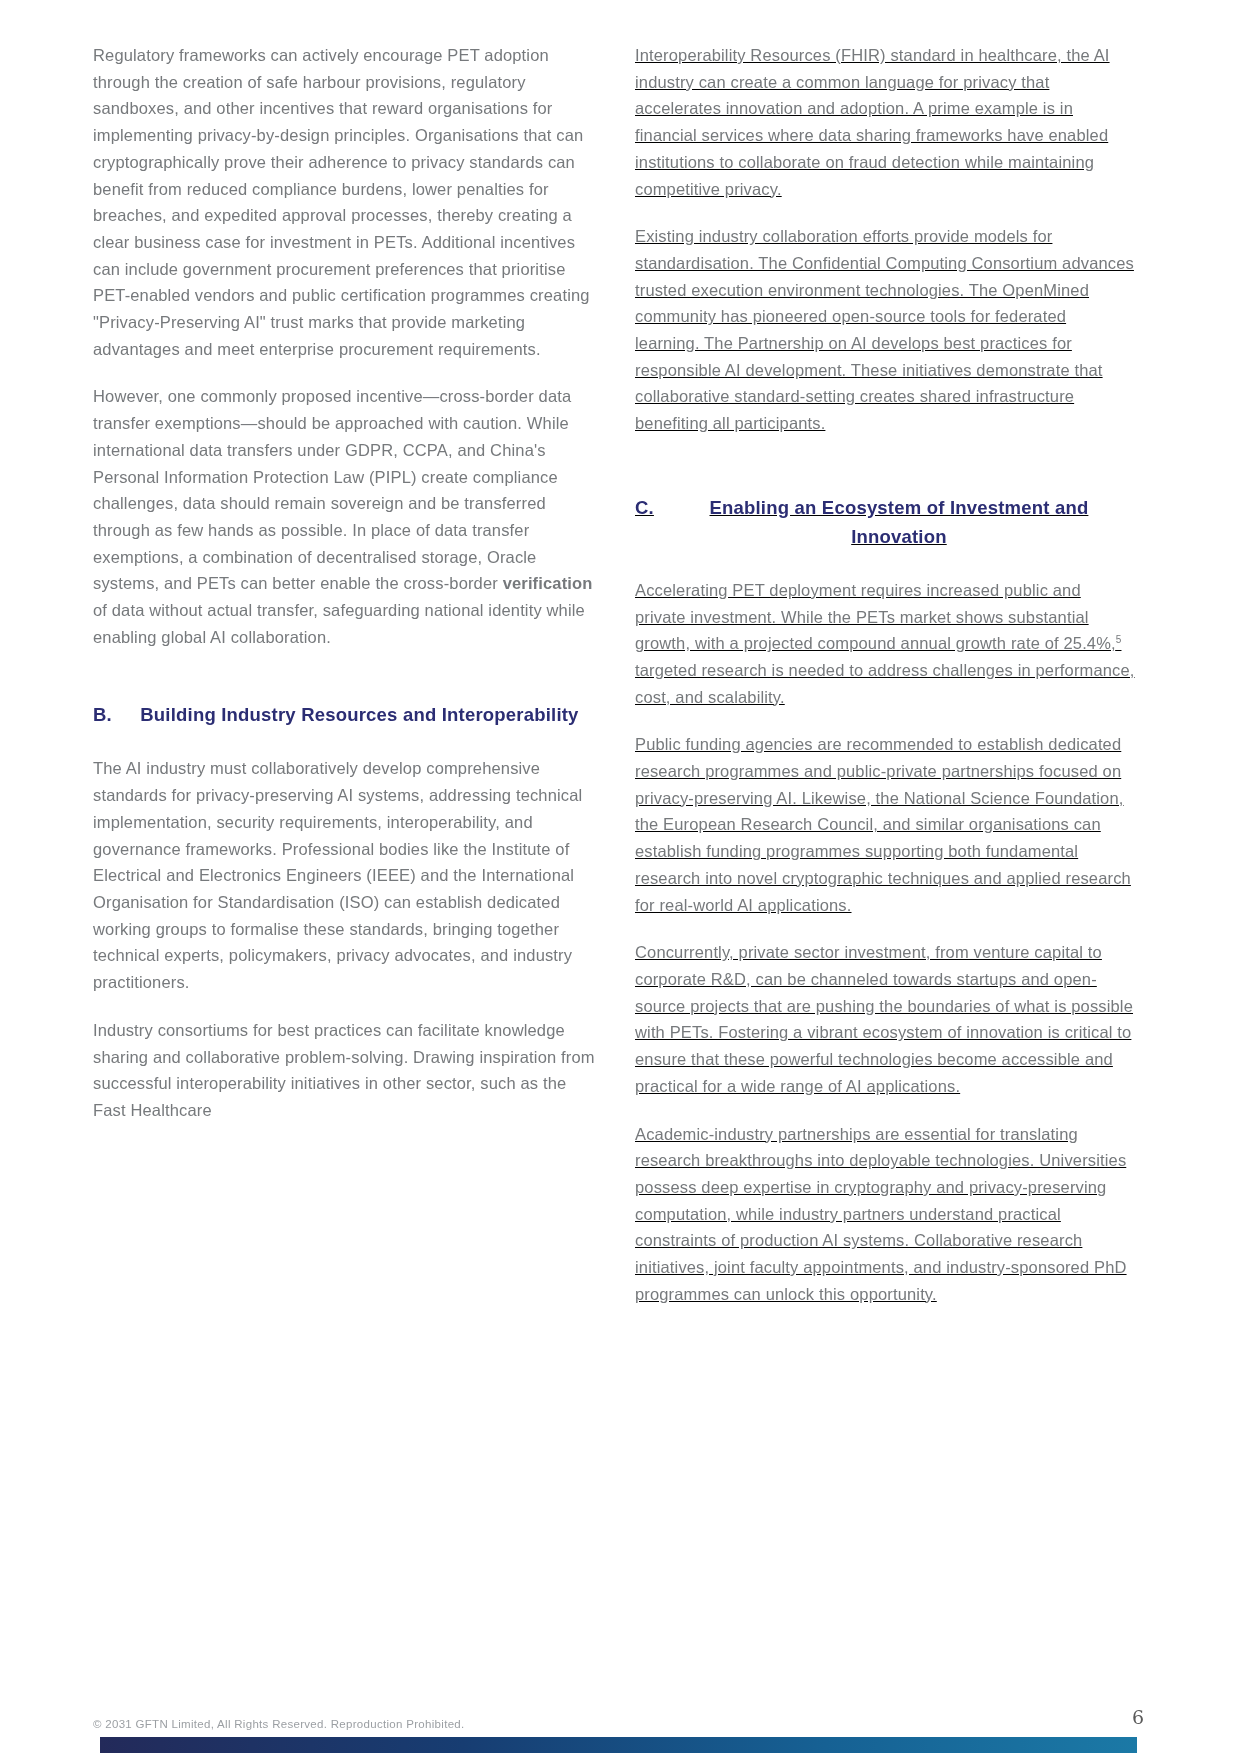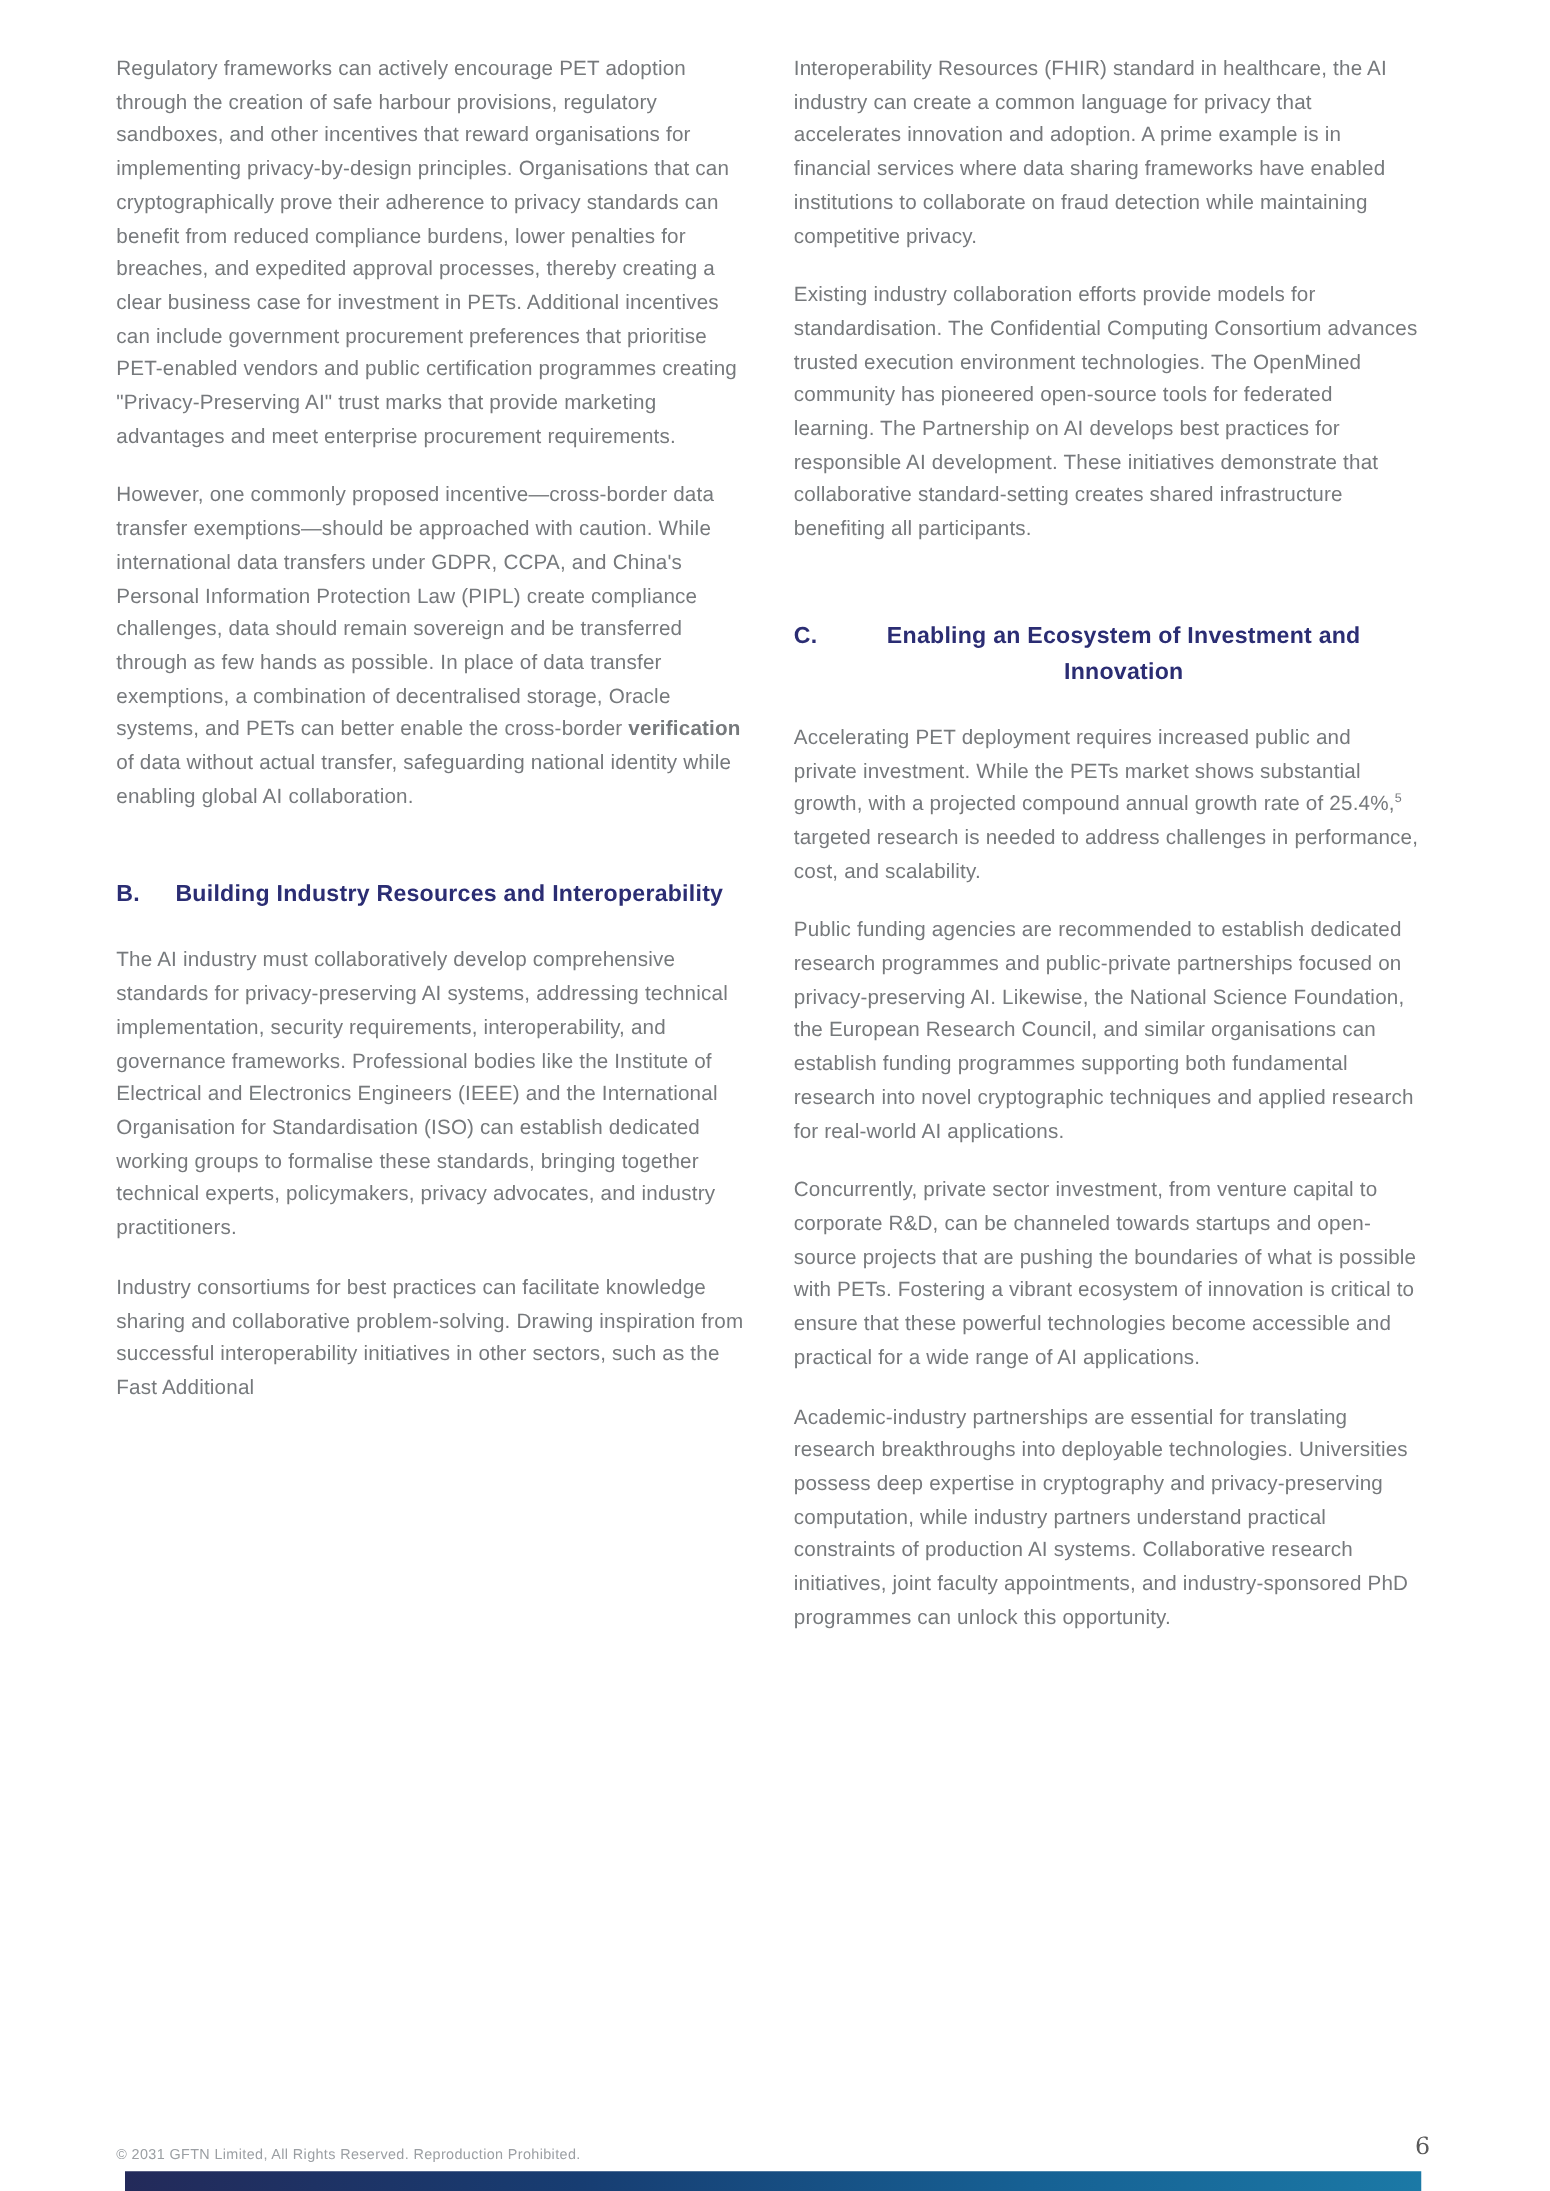--- a/index.html
+++ b/index.html
@@ -15,21 +15,21 @@
 
   .columns {
     position: absolute;
     left: 93px;
     top: 42px;
     display: flex;
     gap: 37px;
   }
 
   .col { width: 505px; }
-  .col.right { width: 500px; }
+  .col.right { width: 500px; text-decoration: underline; }
 
   .col p {
     margin: 0 0 21px 0;
     font-size: 16.5px;
     line-height: 26.7px;
     letter-spacing: 0.15px;
     color: var(--body-text, #76797c);
   }
 
   .col p strong { font-weight: bold; color: var(--body-text, #6d7073); }
@@ -101,21 +101,21 @@
       </p>
 
       <h2 class="section-heading">
         <span class="h-label">B.</span>
         <span class="h-text">Building Industry Resources and Interoperability</span>
       </h2>
 
       <p>The AI industry must collaboratively develop comprehensive standards for privacy-preserving AI systems, addressing technical implementation, security requirements, interoperability, and governance frameworks. Professional bodies like the Institute of Electrical and Electronics Engineers (IEEE) and the International Organisation for Standardisation (ISO) can establish dedicated working groups to formalise these standards, bringing together technical experts, policymakers, privacy advocates, and industry practitioners.</p>
 
 
-      <p>Industry consortiums for best practices can facilitate knowledge sharing and collaborative problem-solving. Drawing inspiration from successful interoperability initiatives in other sectors, such as the Fast Additional</p>
+      <p>Industry consortiums for best practices can facilitate knowledge sharing and collaborative problem-solving. Drawing inspiration from successful interoperability initiatives in other sector, such as the Fast Healthcare</p>
     </div>
 
     <div class="col right">
       <p>Interoperability Resources (FHIR) standard in healthcare, the AI industry can create a common language for privacy that accelerates innovation and adoption. A prime example is in financial services where data sharing frameworks have enabled institutions to collaborate on fraud detection while maintaining competitive privacy.</p>
 
       <p>Existing industry collaboration efforts provide models for standardisation. The Confidential Computing Consortium advances trusted execution environment technologies. The OpenMined community has pioneered open-source tools for federated learning. The Partnership on AI develops best practices for responsible AI development. These initiatives demonstrate that collaborative standard-setting creates shared infrastructure benefiting all participants.</p>
 
       <h2 class="section-heading">
         <span class="h-label">C.</span>
         <span class="h-text">Enabling an Ecosystem of Investment and Innovation</span>

